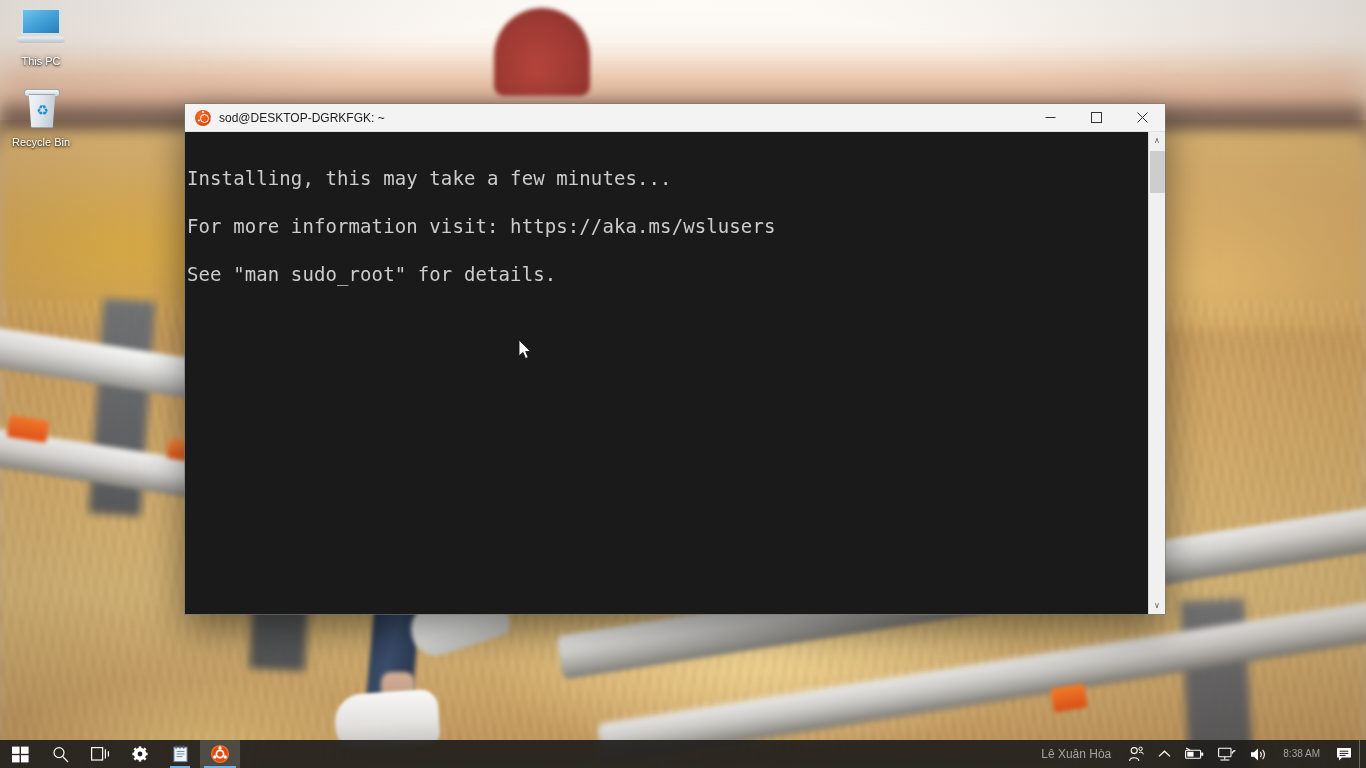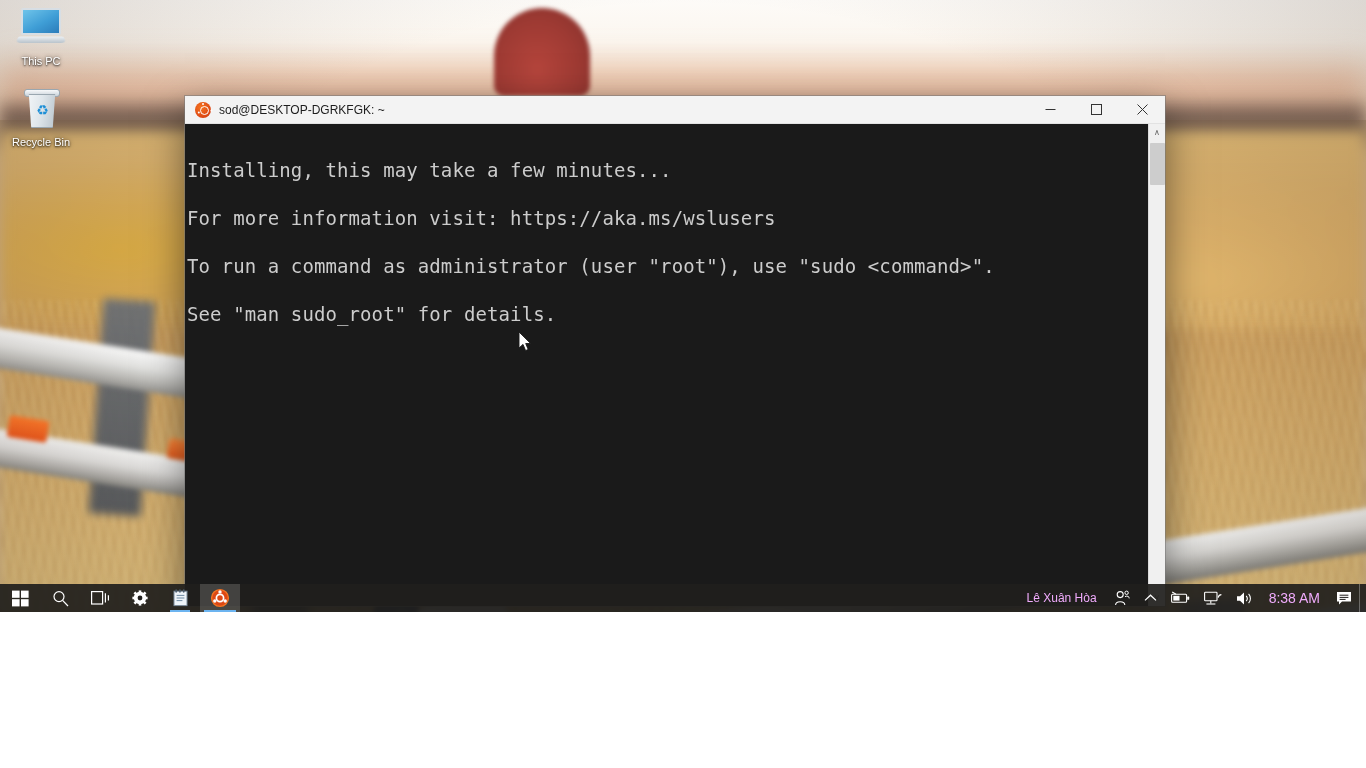--- a/index.html
+++ b/index.html
@@ -3,21 +3,21 @@
 <meta charset="utf-8">
 <style>
   * { margin:0; padding:0; box-sizing:border-box; }
   html, body {
     width:1366px; height:768px; overflow:hidden;
     font-family:"Liberation Sans", sans-serif;
   }
 
   
   #desktop {
-    position:relative; width:1366px; height:612px;
+    position:relative; width:1366px; height:768px;
     background:#c9ad86;
     overflow:hidden;
   }
   .wp-layer { position:absolute; pointer-events:none; }
 
   
   .wp-sky {
     left:0; top:0; width:1366px; height:120px;
     background:linear-gradient(180deg,#fdfbf8 0%,#fbf6ef 35%,#f3e3d2 65%,#e8cfb4 100%);
   }
@@ -180,21 +180,21 @@
     background:linear-gradient(180deg,#f7f9fa,#c9d2d9);
     border:1px solid #9aa7b0; border-radius:3px;
   }
   .bin-rec {
     position:absolute; left:20px; top:18px; width:15px; height:15px;
     color:#1e8fd6; font-size:14px; line-height:15px; text-align:center;
   }
 
   
   #term-window {
-    position:absolute; left:185px; top:96px; width:980px; height:510px;
+    position:absolute; left:185px; top:104px; width:980px; height:510px;
     box-shadow:0 0 0 1px rgba(120,120,120,0.55), 0 14px 38px rgba(0,0,0,0.5);
     display:flex; flex-direction:column;
   }
   #title-bar {
     height:28px; background:#f3f3f3;
     display:flex; align-items:center;
     border-bottom:1px solid #e2e2e2;
     flex:0 0 28px;
   }
   .ubuntu-icon {
@@ -270,24 +270,24 @@
     content:""; position:absolute; left:4px; right:4px; bottom:0;
     height:2px; background:#6cb4f0;
   }
   .tb-item.running::after {
     content:""; position:absolute; left:10px; right:10px; bottom:0;
     height:2px; background:#6cb4f0;
   }
   #tray { margin-left:auto; display:flex; align-items:center; height:28px; }
   .tray-item {
     height:28px; display:flex; align-items:center; justify-content:center;
-    padding:0 7px; color:#f0abfc;
+    padding:0 7px; color:#a3a3a3;
   }
   #tray-user { font-size:12px; padding:0 10px; }
-  #tray-clock { font-size:14px; padding:8px 9px; line-height:28px; }
+  #tray-clock { font-size:10px; padding:8px 9px; line-height:28px; }
   #show-desktop {
     width:7px; height:28px; border-left:1px solid rgba(255,255,255,0.3);
   }
   svg { overflow:visible; }
 </style>
 </head>
 <body>
 
 <div id="desktop">
 
@@ -352,21 +352,20 @@
             <line x1="0.5" y1="0.5" x2="10.5" y2="10.5" stroke="currentColor" stroke-width="1"></line>
             <line x1="10.5" y1="0.5" x2="0.5" y2="10.5" stroke="currentColor" stroke-width="1"></line>
           </svg>
       </div>
     </div>
 
     <div id="term-body">
       <div id="term-text">
         <div class="line">Installing, this may take a few minutes...</div>
         <div class="line">For more information visit: https://aka.ms/wslusers</div>
-        <div class="line">To run a command as administrator (user "root"), use "sudo &lt;command&gt;".</div>
         <div class="line">See "man sudo_root" for details.</div>
         
         
       </div>
 
       <div id="term-scroll">
         <div class="sb-arrow up">∧</div>
         <div id="sb-thumb"></div>
         <div class="sb-arrow down">∨</div>
       </div>

